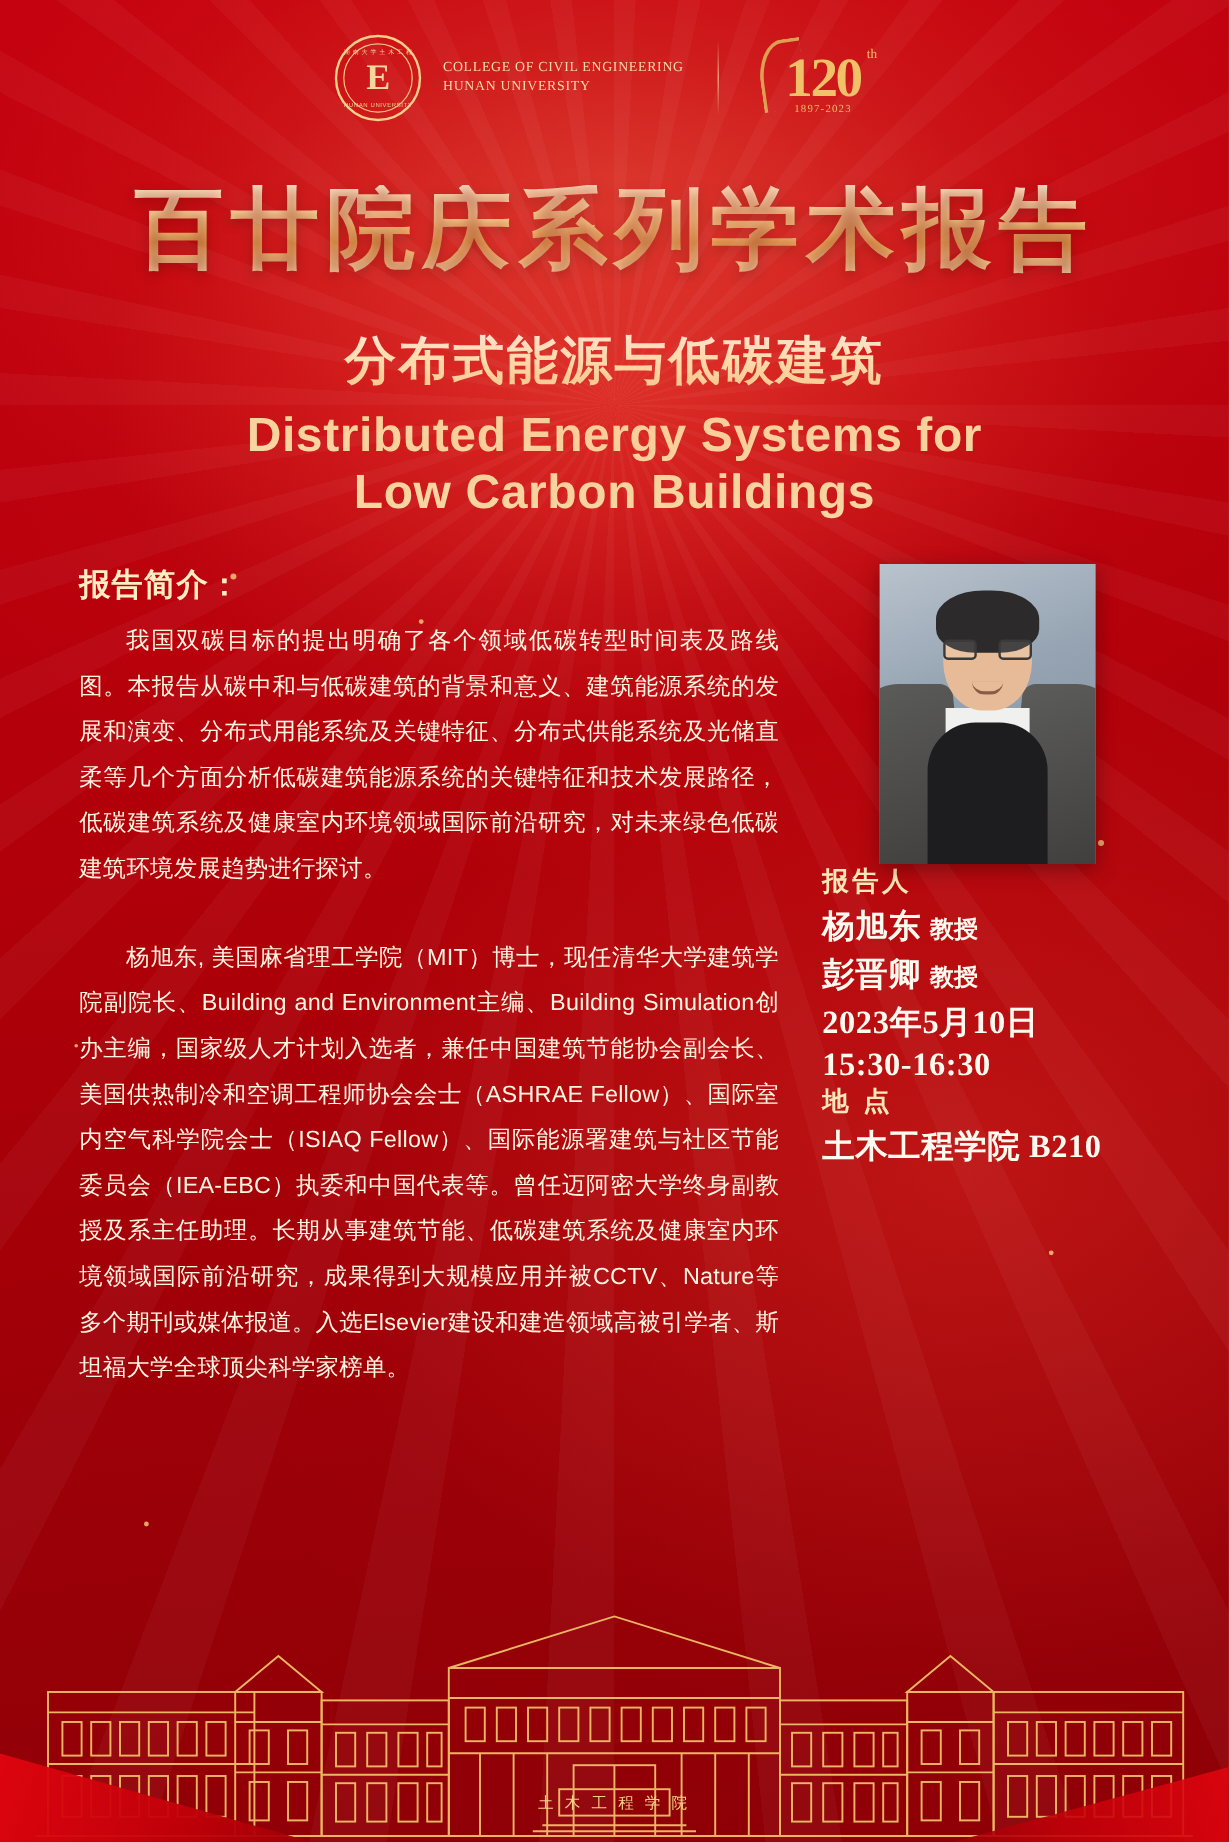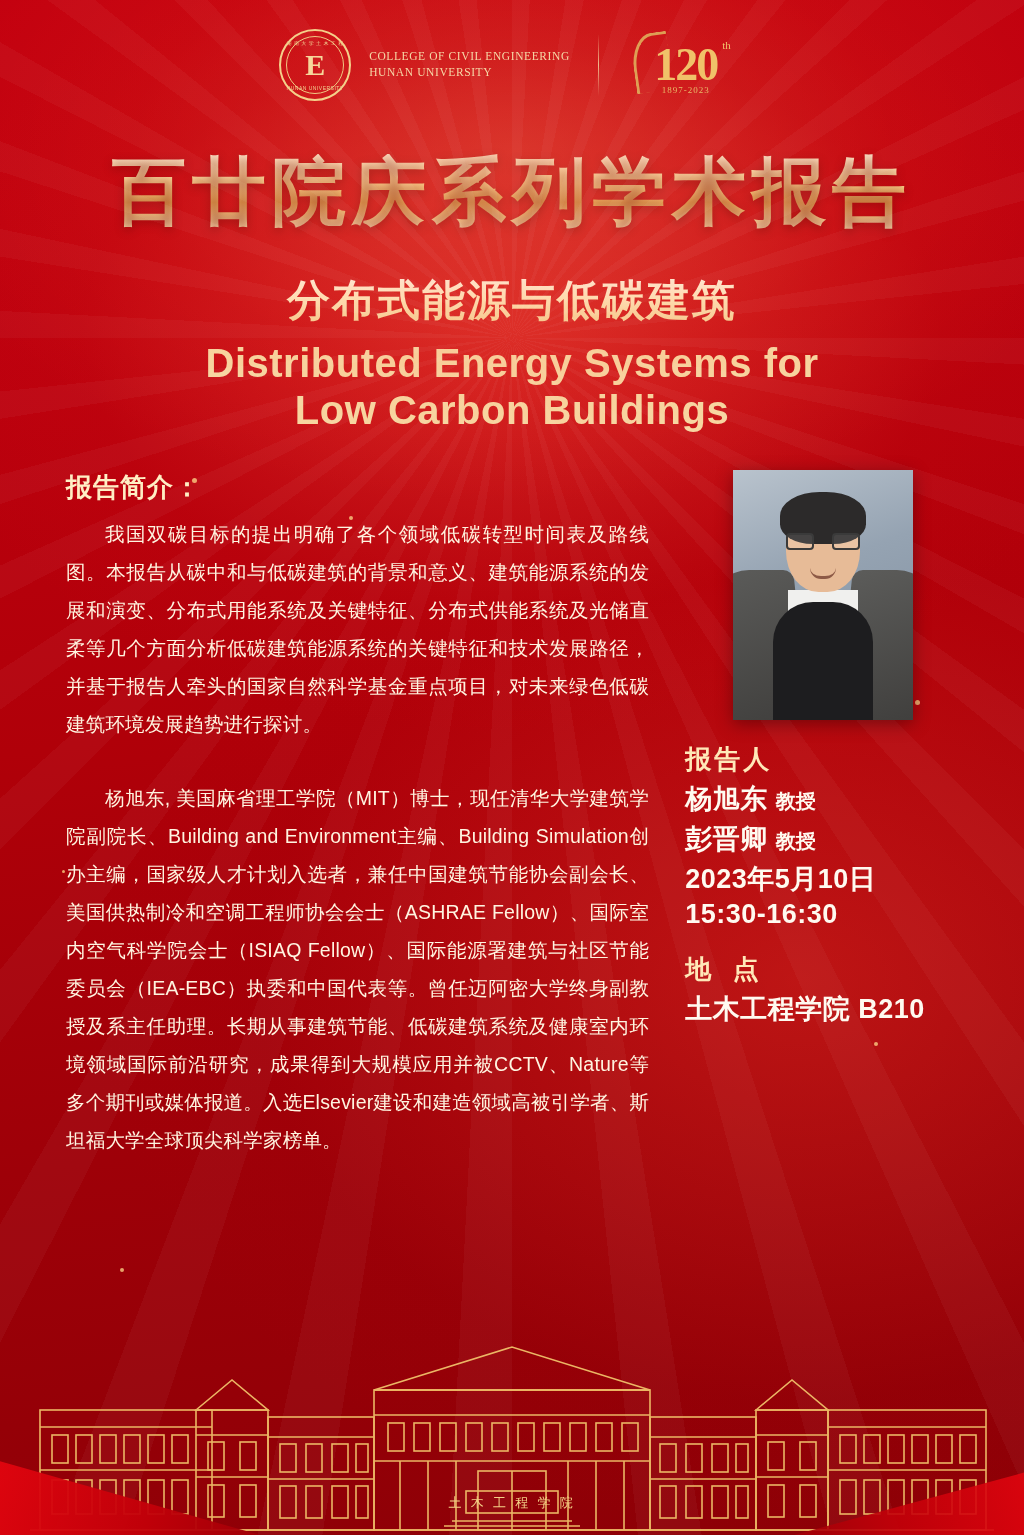--- a/index.html
+++ b/index.html
@@ -300,29 +300,28 @@
     position: absolute;
     bottom: 0;
     width: 84px; height: 150px;
     background: linear-gradient(160deg, #5c5c5a, #403f3d);
   }
   .p-jacket-l { left: -16px; transform: skewX(6deg); border-radius: 40px 10px 0 0; }
   .p-jacket-r { right: -16px; transform: skewX(-6deg); border-radius: 10px 40px 0 0; }
 
   .info-label {
     color: #ffe8b8;
-    font-family: Liberation Mono, monospace;
-    font-size: 26px;
+    font-family: Liberation Sans, sans-serif;
+    font-size: 22px;
     font-weight: bold;
     letter-spacing: 3px;
-    margin-top: 22px;
   }
   .info-value {
     color: #fffaf0;
-    font-family: Liberation Sans, sans-serif;
+    font-family: Liberation Serif, serif;
     font-size: 27px;
     font-weight: bold;
     margin-top: 4px;
     letter-spacing: 0.5px;
   }
   .info-value .small {
     font-size: 20px;
     font-weight: bold;
     letter-spacing: 0;
   }
@@ -390,21 +389,21 @@
   <div class="main-title">百廿院庆系列学术报告</div>
   <div class="sub-cn">分布式能源与低碳建筑</div>
   <div class="sub-en">
     <span>Distributed Energy Systems for</span><br>
     <span>Low Carbon Buildings</span>
   </div>
 
   <div class="content">
     <div class="left-col">
       <div class="sec-head">报告简介：</div>
-      <div class="sec-body">我国双碳目标的提出明确了各个领域低碳转型时间表及路线图。本报告从碳中和与低碳建筑的背景和意义、建筑能源系统的发展和演变、分布式用能系统及关键特征、分布式供能系统及光储直柔等几个方面分析低碳建筑能源系统的关键特征和技术发展路径，并基于报告人牵头的国家自然科学基金重点项目，对未来绿色低碳建筑环境发展趋势进行探讨。</div>
+      <div class="sec-body">我国双碳目标的提出明确了各个领域低碳转型时间表及路线图。本报告从碳中和与低碳建筑的背景和意义、建筑能源系统的发展和演变、分布式用能系统及关键特征、分布式供能系统及光储直柔等几个方面分析低碳建筑能源系统的关键特征和技术发展路径，低碳建筑系统及健康室内环境领域国际前沿研究，对未来绿色低碳建筑环境发展趋势进行探讨。</div>
       <div class="sec-gap"></div>
       <div class="sec-body">杨旭东, 美国麻省理工学院（MIT）博士，现任清华大学建筑学院副院长、Building and Environment主编、Building Simulation创办主编，国家级人才计划入选者，兼任中国建筑节能协会副会长、美国供热制冷和空调工程师协会会士（ASHRAE Fellow）、国际室内空气科学院会士（ISIAQ Fellow）、国际能源署建筑与社区节能委员会（IEA-EBC）执委和中国代表等。曾任迈阿密大学终身副教授及系主任助理。长期从事建筑节能、低碳建筑系统及健康室内环境领域国际前沿研究，成果得到大规模应用并被CCTV、Nature等多个期刊或媒体报道。入选Elsevier建设和建造领域高被引学者、斯坦福大学全球顶尖科学家榜单。</div>
     </div>
 
     <div class="right-col">
       <div class="portrait">
         <div class="p-jacket-l"></div>
         <div class="p-jacket-r"></div>
         <div class="p-shirt"></div>
         <div class="p-sweater"></div>

